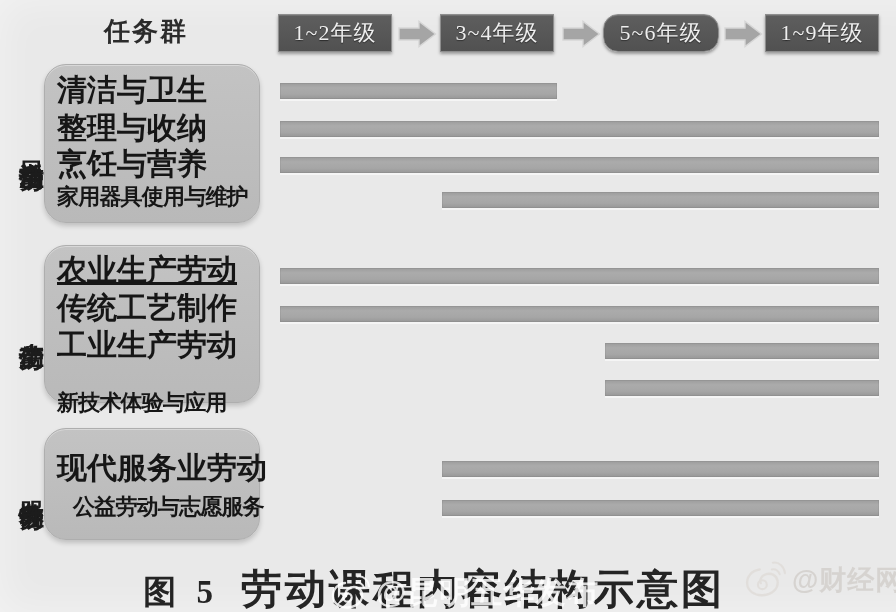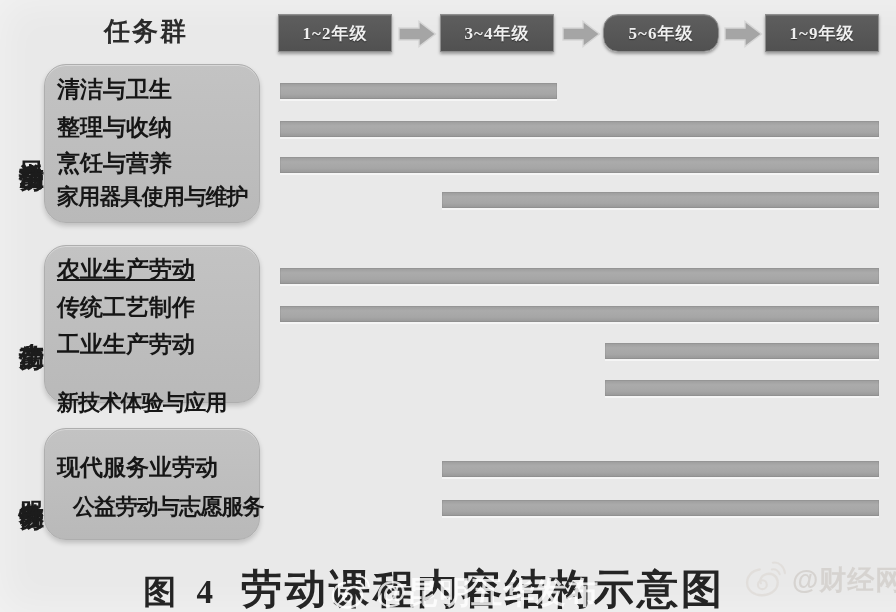--- a/index.html
+++ b/index.html
@@ -15,40 +15,40 @@
     font-size:26px;font-weight:600;color:#2b2b2b;text-align:center;line-height:30px;
     letter-spacing:2px;
   }
   .grade-box{
     position:absolute;top:14px;height:38px;background:linear-gradient(180deg,#5e5e5e,#515151);
     border:1px solid #8e8e8e;box-sizing:border-box;
     box-shadow:0 2px 3px rgba(0,0,0,.35), inset 0 1px 0 rgba(255,255,255,.12);
     display:flex;align-items:center;justify-content:center;
   }
   .grade-box span{
-    color:#efefef;font-size:17px;letter-spacing:1px;font-weight:700;
+    color:#efefef;font-size:22px;letter-spacing:1px;font-weight:400;
     text-shadow:0 1px 1px rgba(0,0,0,.5);
   }
   .arrow{position:absolute;width:39px;height:28px;}
   .group-box{
     position:absolute;left:44px;width:216px;border-radius:22px;
     background:linear-gradient(180deg,#c3c3c3,#b9b9b9);
     border:1px solid #aeaeae;box-sizing:border-box;
     box-shadow:inset 0 1px 0 rgba(255,255,255,.35), 0 3px 5px rgba(0,0,0,.18);
   }
   .category-label{
     position:absolute;left:16px;width:30px;
     writing-mode:vertical-rl;text-orientation:upright;
     transform:translateY(-50%);
     font-size:25px;font-weight:600;color:#1c1c1c;letter-spacing:1px;line-height:30px;
     white-space:nowrap;
   }
   .item-label{
     position:absolute;left:57px;height:30px;line-height:30px;
-    font-size:23px;font-weight:700;color:#161616;white-space:nowrap;
+    font-size:30px;font-weight:700;color:#161616;white-space:nowrap;
   }
   .item-label.tight{font-size:22px;letter-spacing:-0.8px;}
   .bar{
     position:absolute;height:16px;
     background:linear-gradient(180deg,#9c9c9c,#ababab 30%,#a6a6a6 70%,#979797);
     box-shadow:0 2px 0 rgba(255,255,255,.55), inset 0 0 0 1px rgba(0,0,0,.05);
   }
   .figure-caption{
     position:absolute;left:0;top:562px;width:896px;text-align:center;
     transform:translateX(-14px);
@@ -116,21 +116,21 @@
       <div class="bar" title="新技术体验与应用 5~6年级 至 7~9年级" style="left: 605px; width: 274px; top: 380px;"></div>
       <div class="group-box" style="top: 428px; height: 112px;"></div>
       <div class="category-label" style="top: 484px;">服务性劳动</div>
       <div class="item-label" style="top: 453px;">现代服务业劳动</div>
       <div class="bar" title="现代服务业劳动 3~4年级 至 7~9年级" style="left: 442px; width: 437px; top: 461px;"></div>
       <div class="item-label tight" style="top: 492px; margin-left: 16px;">公益劳动与志愿服务</div>
       <div class="bar" title="公益劳动与志愿服务 3~4年级 至 7~9年级" style="left: 442px; width: 437px; top: 500px;"></div>
     </div>
 
   <div class="figure-caption">
-    <span class="num">图 4</span><span class="title">劳动课程内容结构示意图</span>
+    <span class="num">图 5</span><span class="title">劳动课程内容结构示意图</span>
   </div>
 
   <div class="watermark wm-center">
     <svg class="wm-icon" width="40" height="38" viewBox="0 0 40 38">
       <g fill="none" stroke="rgba(255,255,255,.85)" stroke-width="2.4" stroke-linecap="round">
         <path d="M15 9 C7 10 2.5 16 3 22.5 C3.5 29.5 10 34 18 33.5 C27 33 33 27 32 20 C31.2 14.5 26 12 21 13.5 C16.5 15 14.5 19 16 22"></path>
         <circle cx="17.5" cy="23.5" r="4.2" stroke-width="2.2"></circle>
         <path d="M26.5 9 C29.5 8 33 10 34 13.5" stroke-width="2"></path>
         <path d="M27.5 2.5 C33.5 1.5 38.5 6.5 39 12.5" stroke-width="2"></path>
       </g>

